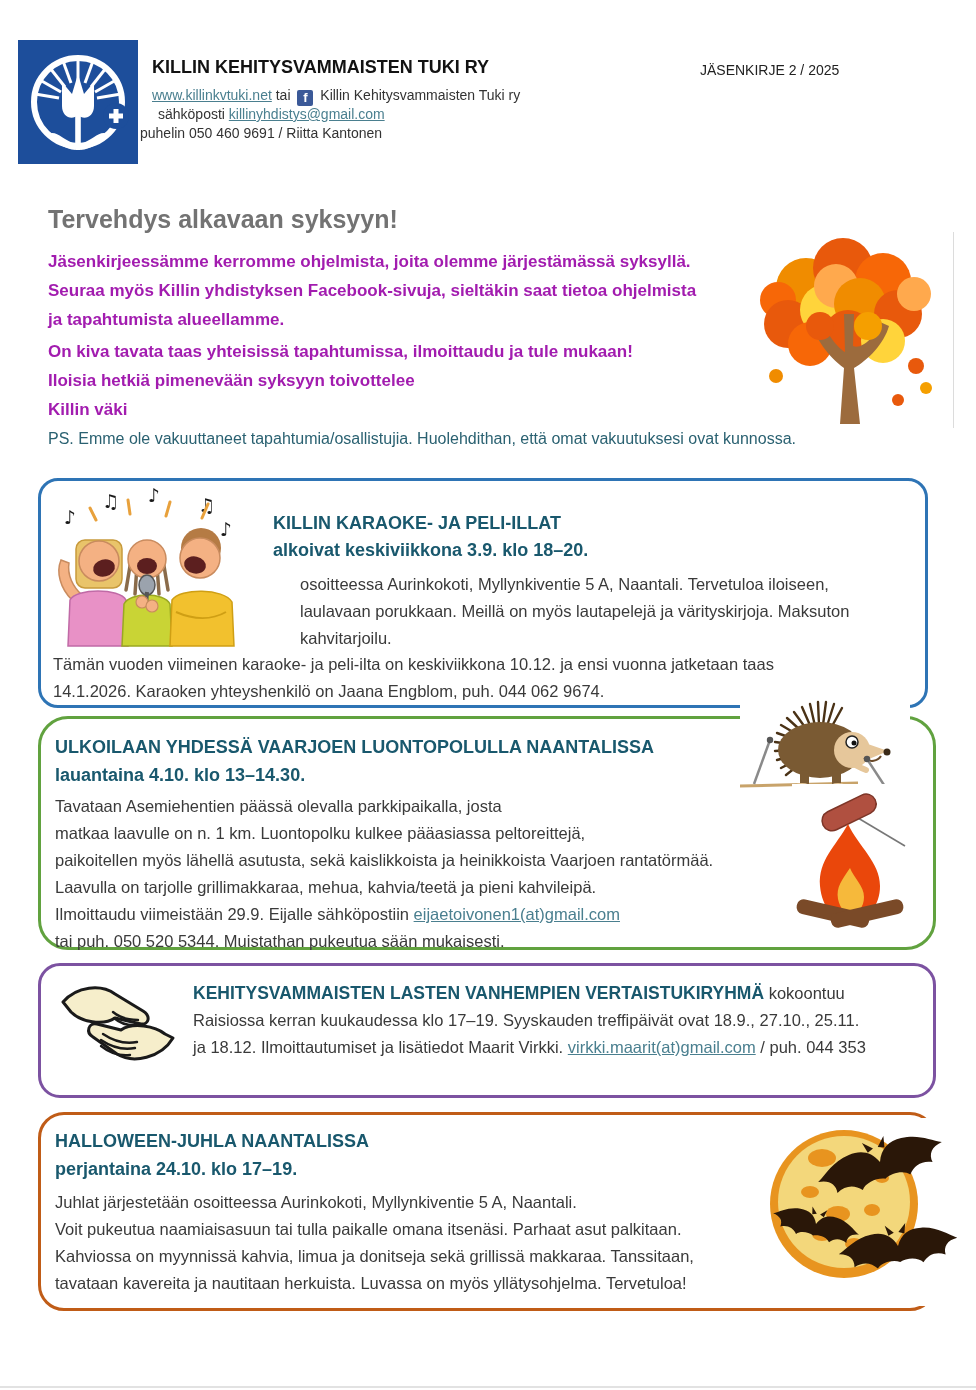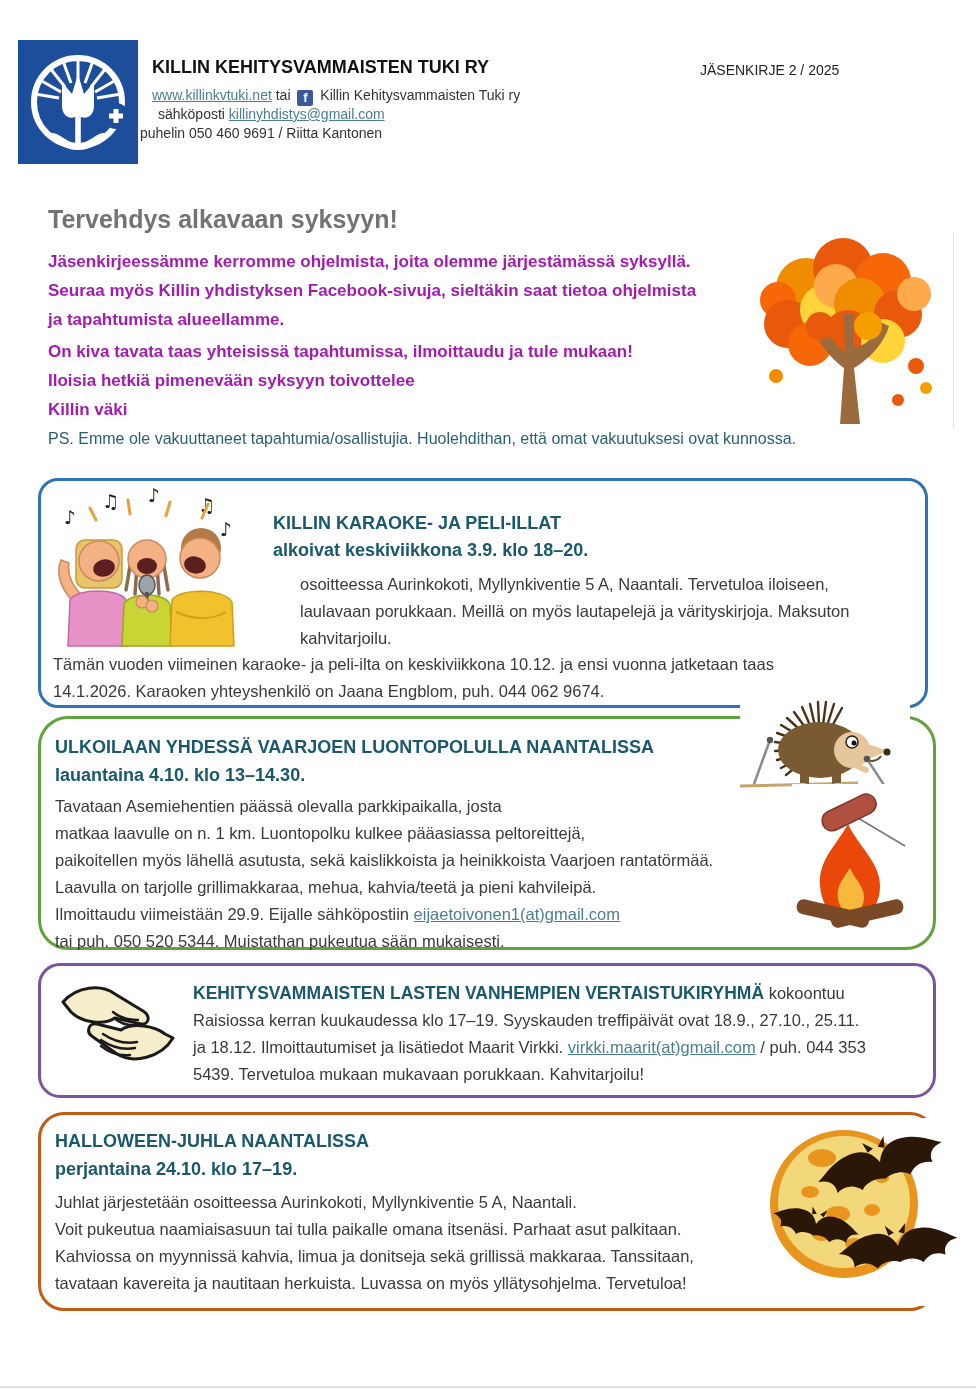--- a/index.html
+++ b/index.html
@@ -127,21 +127,20 @@
       </svg>
     </div>
     <div class="abs" style="left:152px;top:14px;">
       <div class="bodyline">
         <span class="boxtitle" style="font-size:17.5px;">KEHITYSVAMMAISTEN LASTEN VANHEMPIEN VERTAISTUKIRYHMÄ</span><span> kokoontuu</span>
       </div>
       <div class="bodyline">Raisiossa kerran kuukaudessa klo 17–19. Syyskauden treffipäivät ovat 18.9., 27.10., 25.11.</div>
       <div class="bodyline">
         <span>ja 18.12. Ilmoittautumiset ja lisätiedot Maarit Virkki. </span><span class="hlink">virkki.maarit(at)gmail.com</span><span> / puh. 044 353</span>
       </div>
-      <div class="bodyline">5439. Tervetuloa mukaan mukavaan porukkaan. Kahvitarjoilu!</div>
     </div>
   </div>
 
   <div class="box" style="left:38px;top:1112px;width:892px;height:193px;border:3px solid #c05c17;border-radius:26px;">
     <div class="abs nw boxtitle" style="left:14px;top:16px;">HALLOWEEN-JUHLA NAANTALISSA</div>
     <div class="abs nw boxtitle" style="left:14px;top:44px;">perjantaina 24.10. klo 17–19.</div>
     <div class="abs" style="left:14px;top:74px;">
       <div class="bodyline">Juhlat järjestetään osoitteessa Aurinkokoti, Myllynkiventie 5 A, Naantali.</div>
       <div class="bodyline">Voit pukeutua naamiaisasuun tai tulla paikalle omana itsenäsi. Parhaat asut palkitaan.</div>
       <div class="bodyline">Kahviossa on myynnissä kahvia, limua ja donitseja sekä grillissä makkaraa. Tanssitaan,</div>

